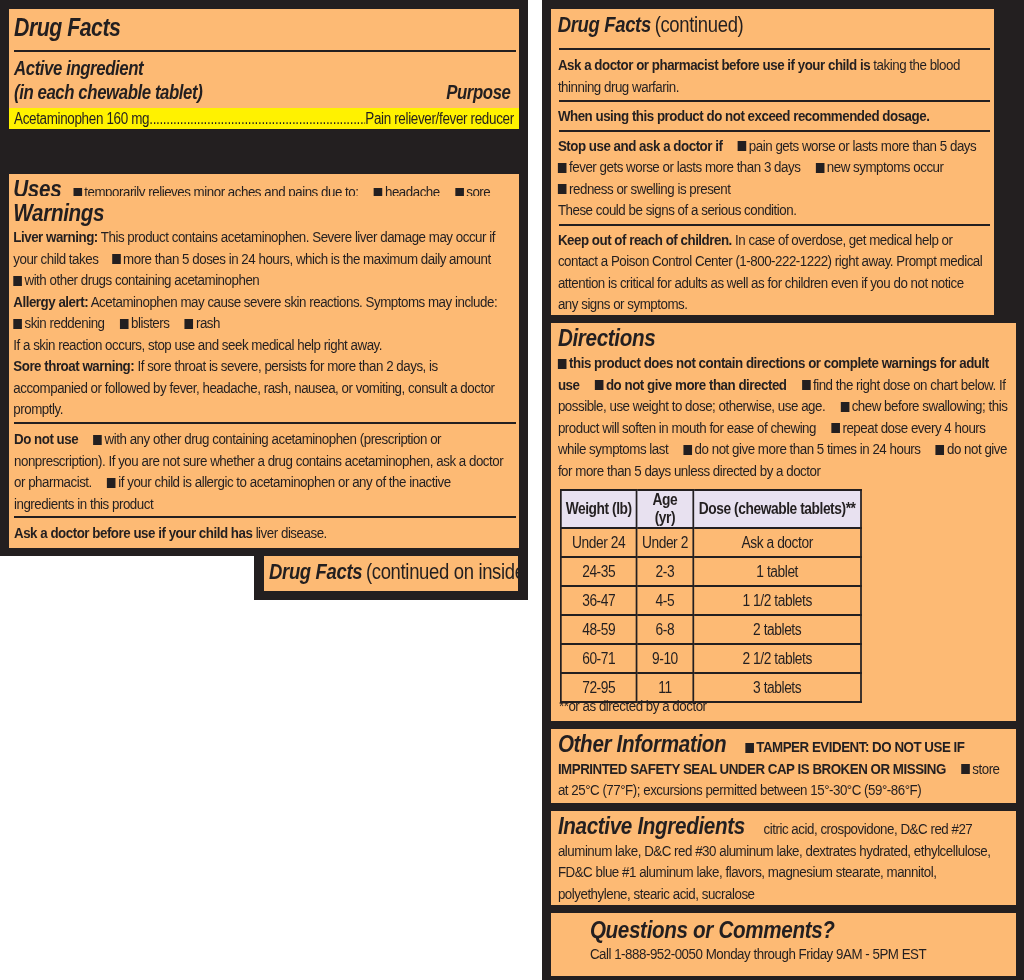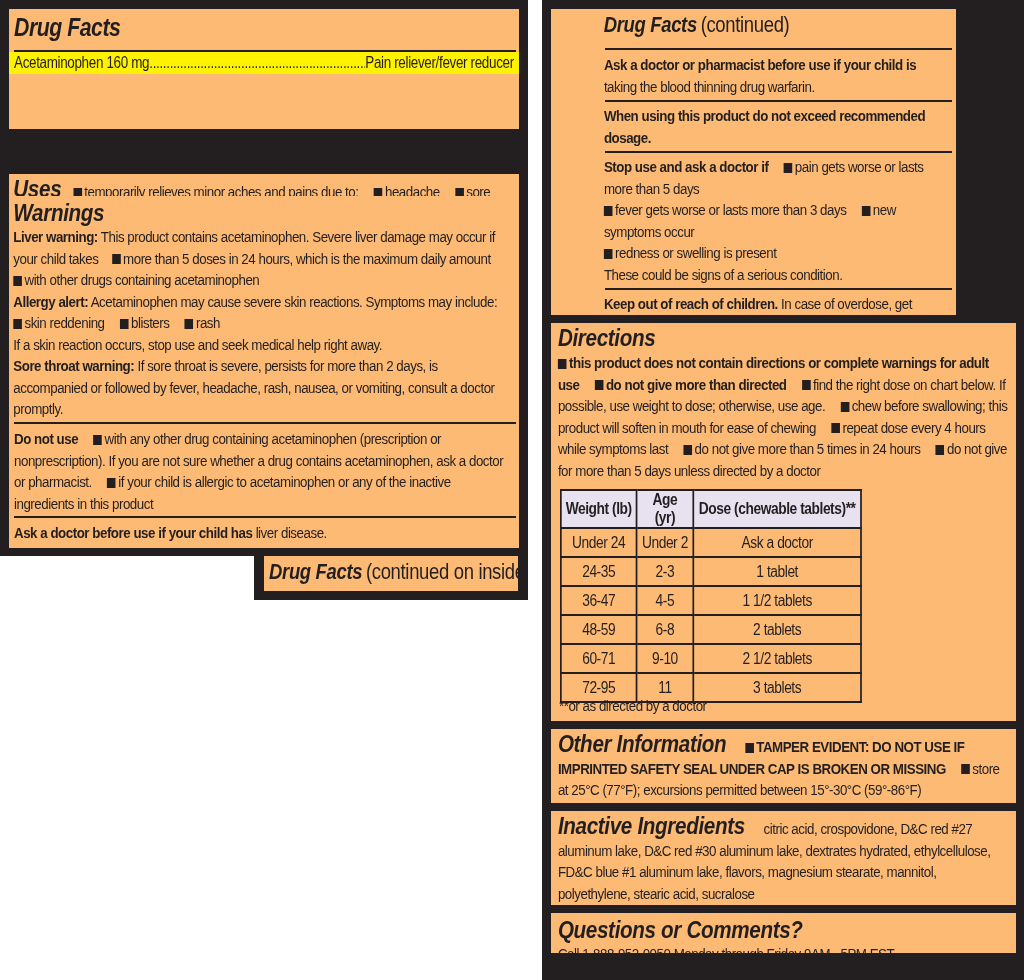--- a/index.html
+++ b/index.html
@@ -72,20 +72,25 @@
 <body>
 
 <div class="panel" style="left:0;top:0;width:528px;height:556px;"></div>
 <div class="panel" style="left:254px;top:548px;width:274px;height:52px;"></div>
 
 <div class="box" style="left:9px;top:9px;width:510px;height:120px;">
   <div style="padding:3px 5px 0 5px;height:41px;">
     <span class="h-big narrow" style="transform:scaleX(0.82);">Drug Facts</span>
   </div>
   <div class="rule" style="margin:0 3px 0 5px;"></div>
+  <div style="position:relative;padding:4px 5px 0 5px;height:56px;">
+    <div class="h-mid narrow" style="transform:scaleX(0.84);font-size:20px;">Active ingredient</div>
+    <div class="h-mid narrow" style="transform:scaleX(0.84);font-size:20px;display:block;">(in each chewable tablet)</div>
+    <div class="h-mid" style="position:absolute;right:8px;top:28px;font-size:20px;transform:scaleX(0.84);transform-origin:right top;">Purpose</div>
+  </div>
   <div class="hl" style="height:22px;padding:0 5px;position:relative;overflow:hidden;white-space:nowrap;">
     <div style="font-size:16px;line-height:22px;letter-spacing:-0.4px;transform:scaleX(0.84);transform-origin:left top;width:119%;display:flex;">
       <span>Acetaminophen 160 mg</span>
       <span style="flex:1;overflow:hidden;">..................................................................</span>
       <span>Pain reliever/fever reducer</span>
     </div>
   </div>
 </div>
 
 <div class="box" style="left:9px;top:138px;width:510px;height:50px;margin-top:36px;">
@@ -138,21 +143,21 @@
 
 <div class="box" style="left:264px;top:556px;width:254px;height:35px;">
   <div style="padding:3px 4px 0 6px;white-space:nowrap;transform:scaleX(0.84);transform-origin:left top;">
     <span class="bi" style="font-size:22px;letter-spacing:-0.4px;">Drug Facts</span>
     <span style="font-size:22px;letter-spacing:-0.4px;">(continued on inside)</span>
   </div>
 </div>
 
 <div class="panel" style="left:542px;top:0;width:482px;height:980px;"></div>
 
-<div class="box" style="left:551px;top:9px;width:405px;height:306px;padding-left:46px;">
+<div class="box" style="left:551px;top:9px;width:443px;height:306px;">
   <div style="padding:3px 8px 0 8px;height:33px;white-space:nowrap;transform:scaleX(0.84);transform-origin:left top;">
     <span class="bi" style="font-size:22px;letter-spacing:-0.4px;">Drug Facts</span>
     <span style="font-size:22px;letter-spacing:-0.4px;">(continued)</span>
   </div>
   <div class="rule" style="margin:6px 4px 0 8px;"></div>
   <div class="txt" style="padding:4px 8px 0 8px;">
     <span class="b">Ask a doctor or pharmacist before use if your child is</span>
     <span>taking the blood thinning drug warfarin.</span>
   </div>
   <div class="rule" style="margin:3px 4px 0 8px;"></div>
@@ -242,18 +247,18 @@
   </div>
 </div>
 
 <div class="box" style="left:551px;top:811px;width:465px;height:94px;">
   <div class="txt" style="padding:3px 8px 0 8px;">
     <span class="h-mid" style="font-size:24px;letter-spacing:-0.4px;">Inactive Ingredients</span>
     <span style="margin-left:18px;">citric acid, crospovidone, D&amp;C red #27 aluminum lake, D&amp;C red #30 aluminum lake, dextrates hydrated, ethylcellulose, FD&amp;C blue #1 aluminum lake, flavors, magnesium stearate, mannitol, polyethylene, stearic acid, sucralose</span>
   </div>
 </div>
 
-<div class="box" style="left:551px;top:913px;width:465px;height:40px;">
+<div class="box" style="left:551px;top:913px;width:465px;height:63px;padding-left:32px;">
   <div class="txt" style="padding:3px 8px 0 8px;">
     <div class="h-mid" style="font-size:24px;letter-spacing:-0.4px;line-height:27px;">Questions or Comments?</div>
     <div>Call 1-888-952-0050 Monday through Friday 9AM - 5PM EST</div>
   </div>
 </div>
 
 </body></html>

